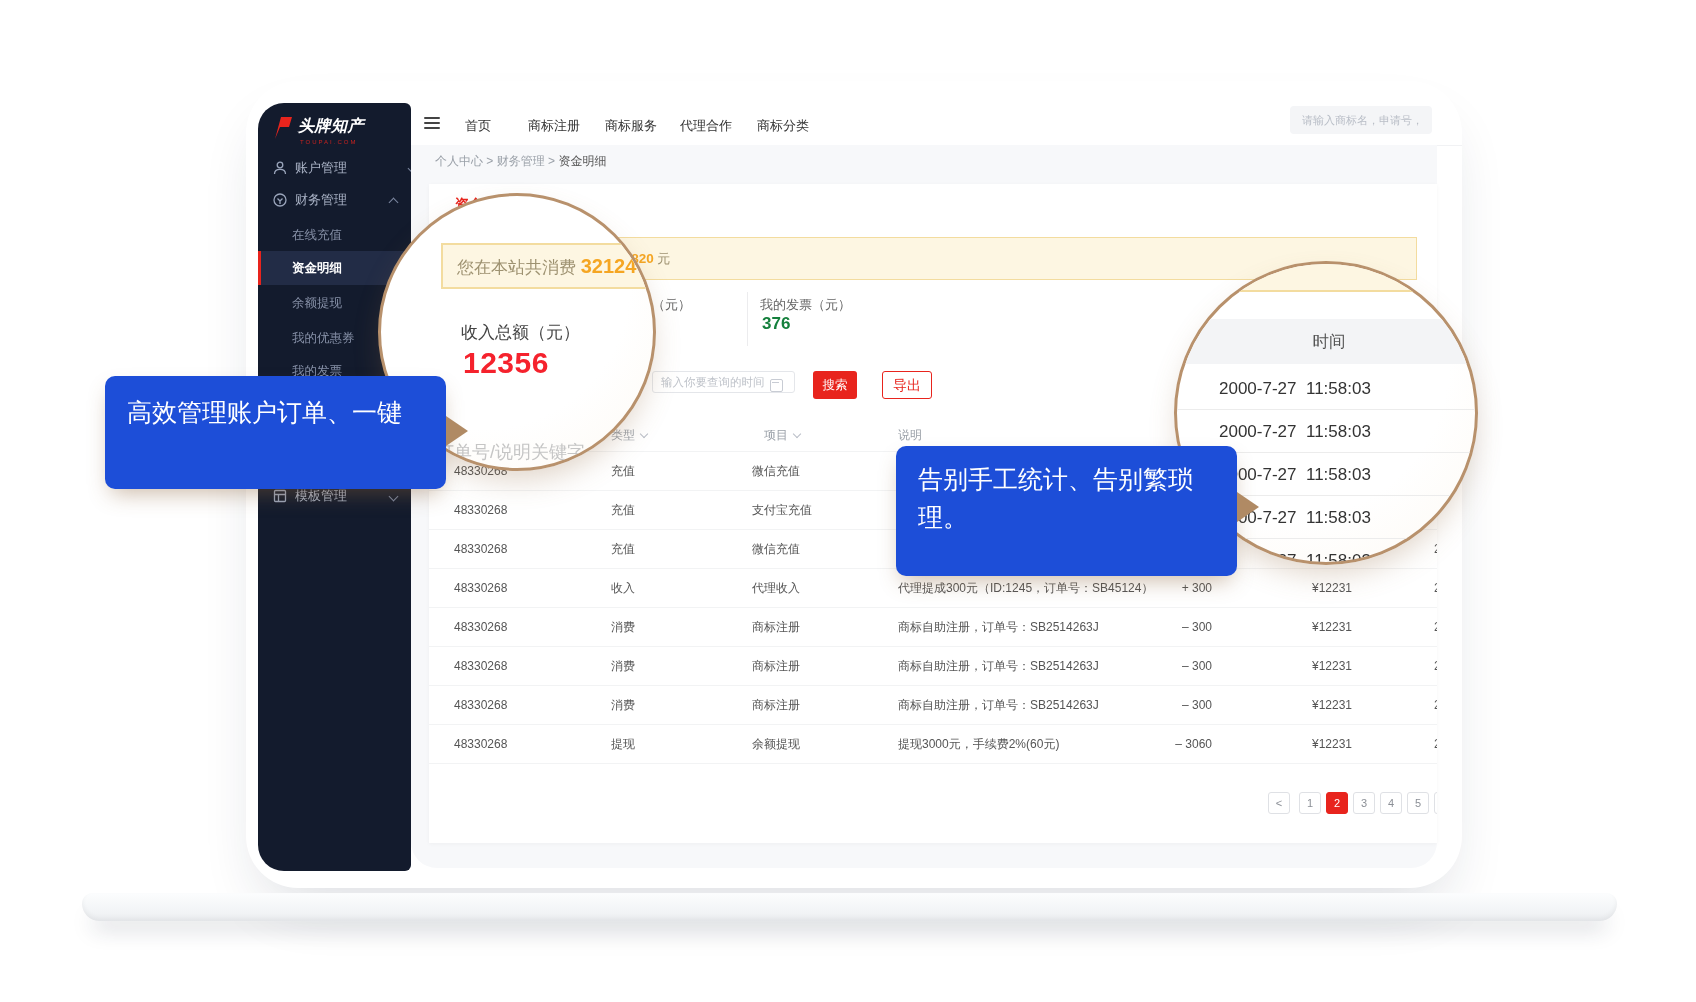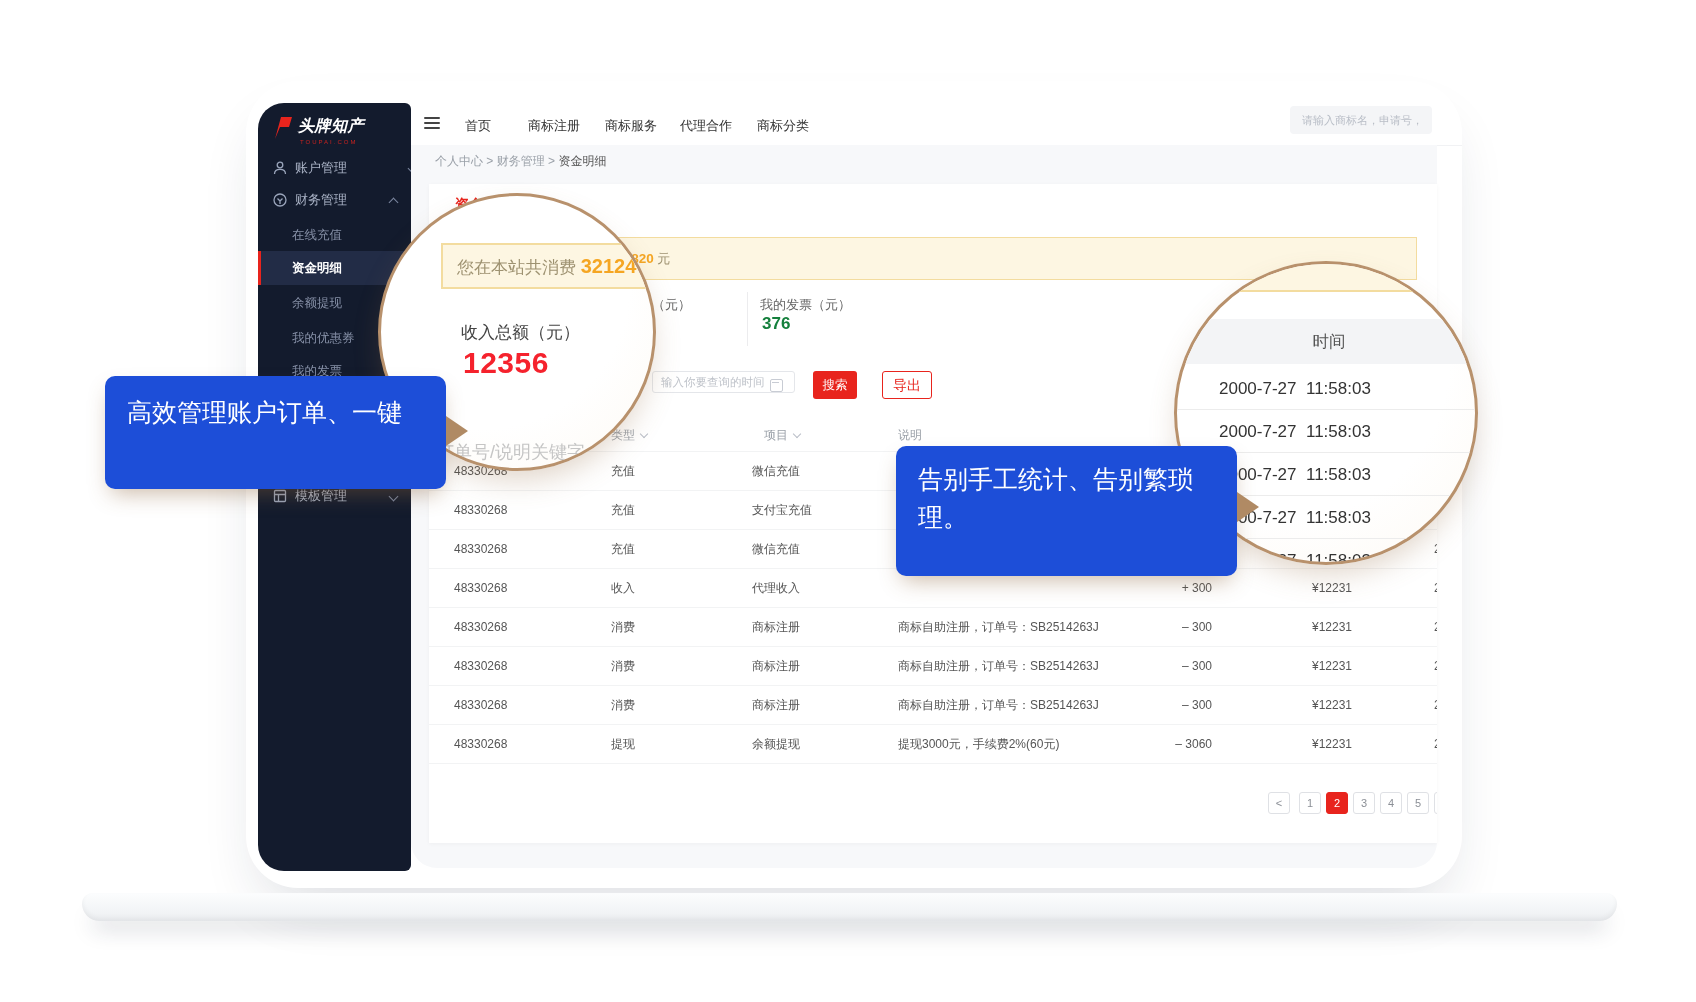--- a/index.html
+++ b/index.html
@@ -246,20 +246,21 @@
           <span class="a c-proj">微信充值</span>
           <span class="a c-desc"></span>
           <span class="a c-amt"></span>
           <span class="a c-bal"></span>
           <span class="a c-time">2000-7-27  11:58:03</span>
         </div>
         <div class="a trow" style="top:384px;">
           <span class="a c-ord">48330268</span>
           <span class="a c-type">收入</span>
           <span class="a c-proj">代理收入</span>
+          <span class="a c-desc">代理提成300元（ID:1245，订单号：SB45124）</span>
           <span class="a c-amt">+ 300</span>
           <span class="a c-bal">¥12231</span>
           <span class="a c-time">2000-7-27  11:58:03</span>
         </div>
         <div class="a trow" style="top:423px;">
           <span class="a c-ord">48330268</span>
           <span class="a c-type">消费</span>
           <span class="a c-proj">商标注册</span>
           <span class="a c-desc">商标自助注册，订单号：SB2514263J</span>
           <span class="a c-amt">– 300</span>

